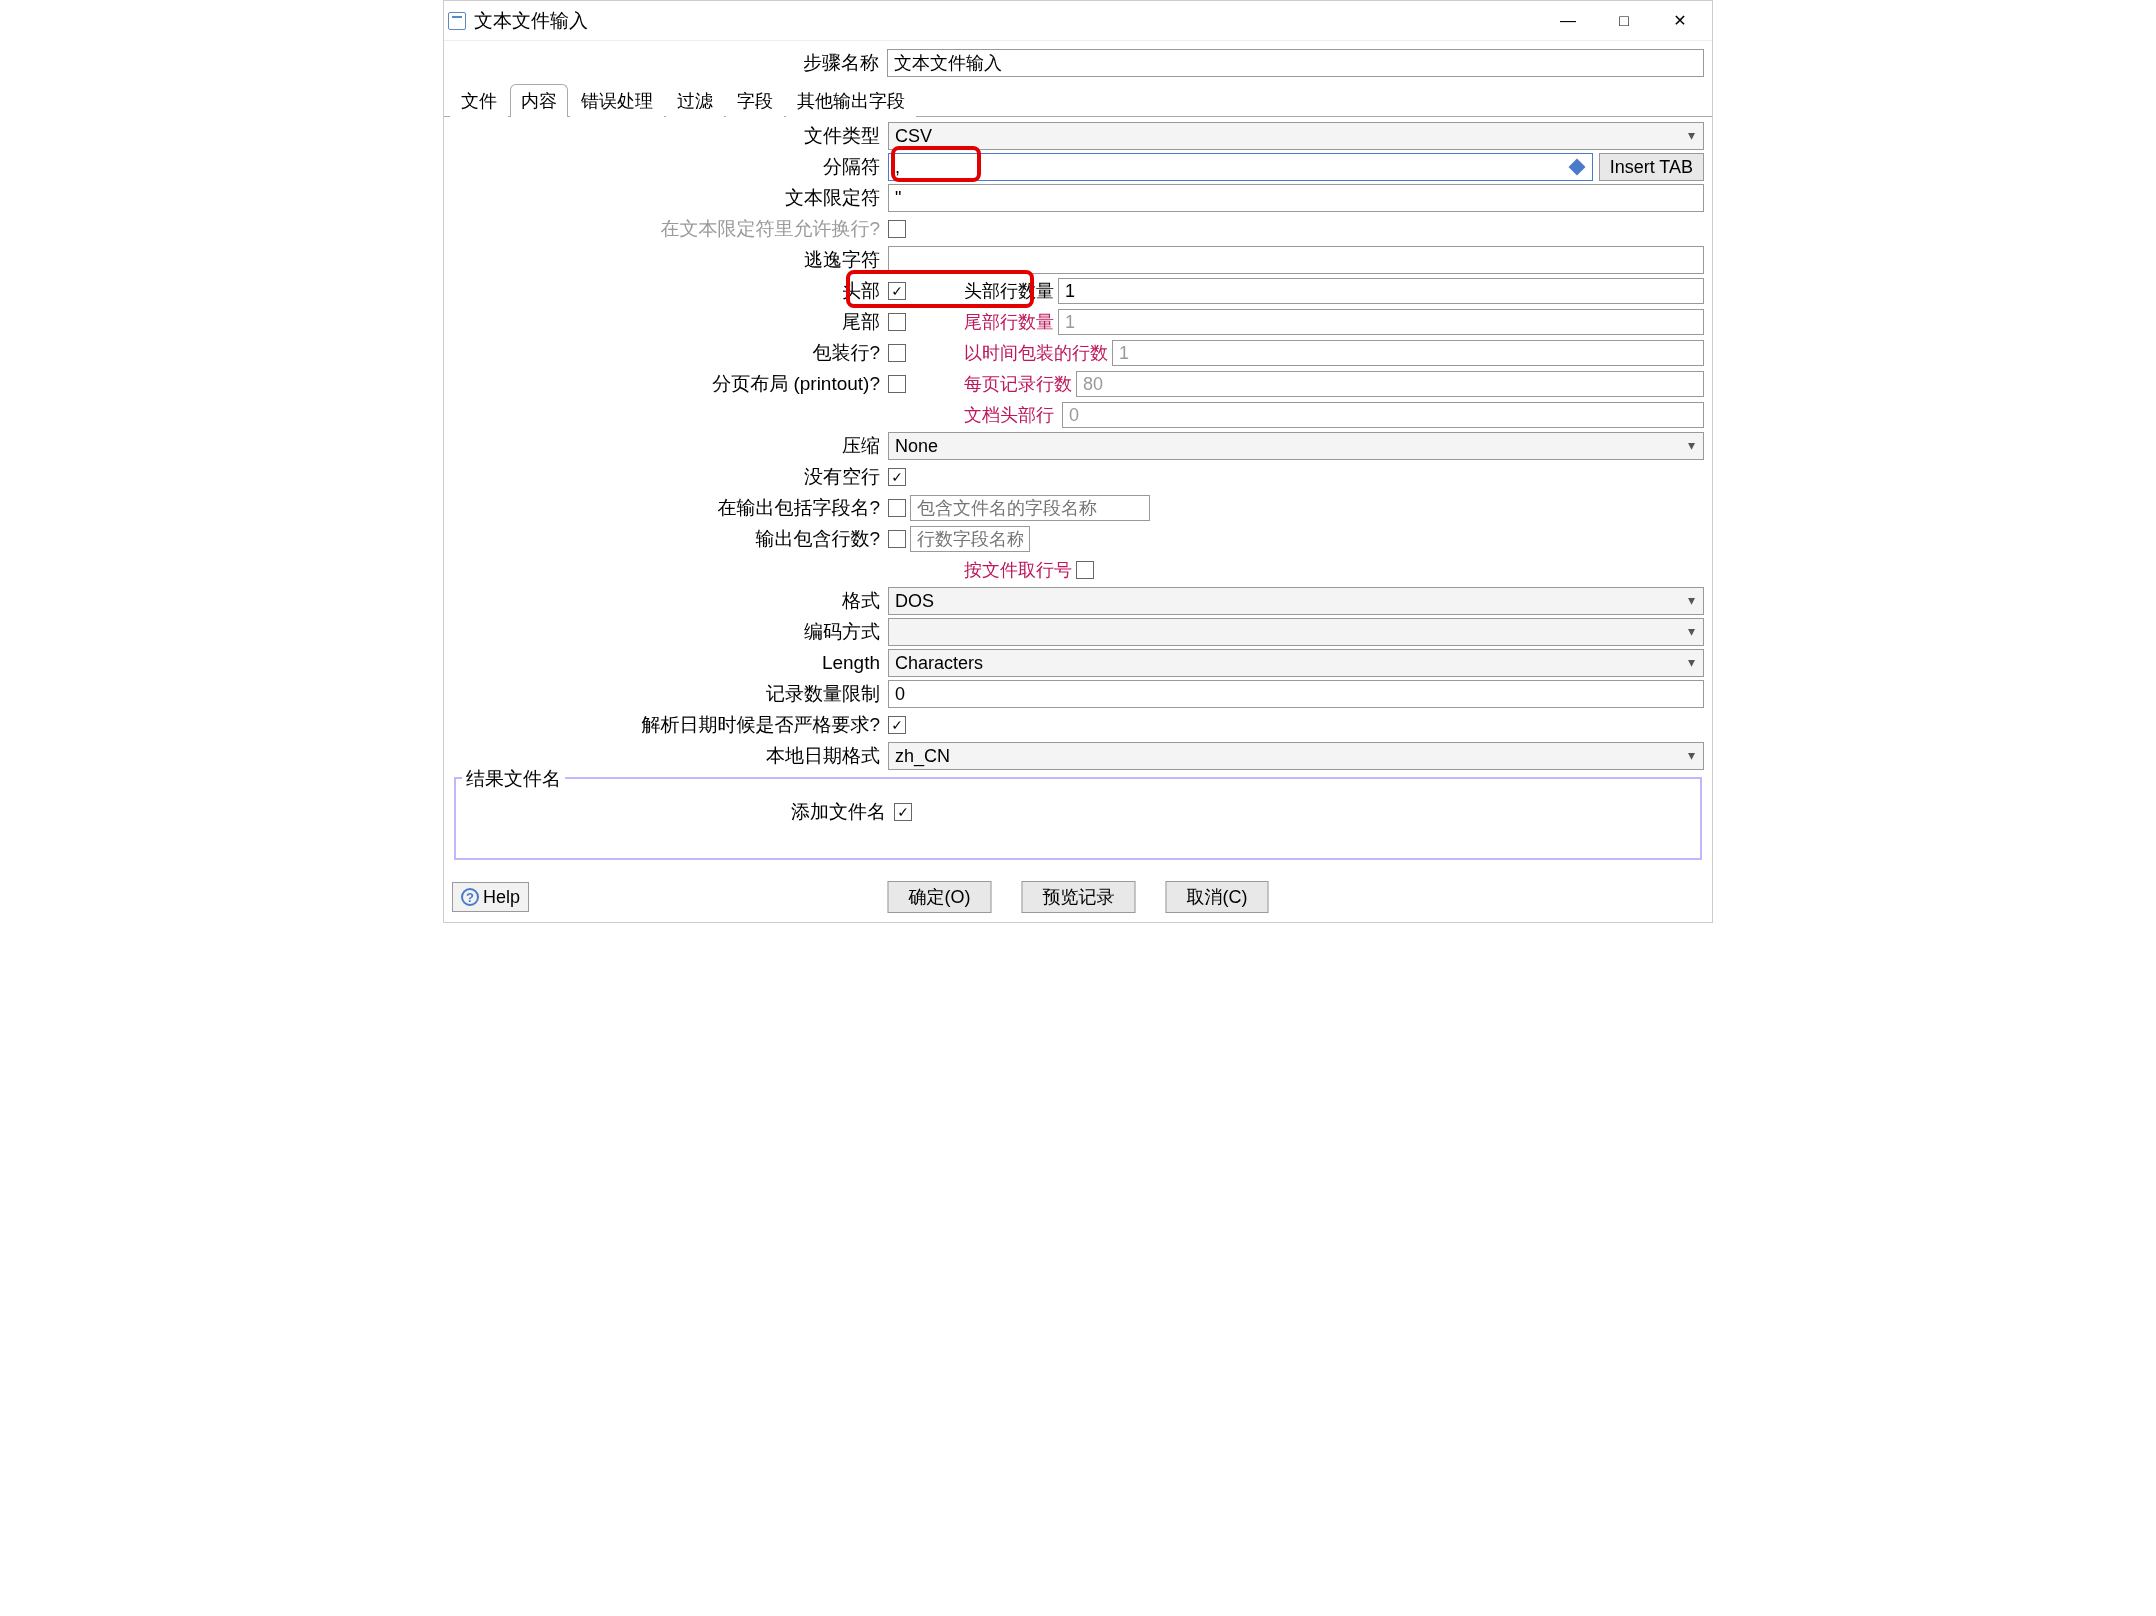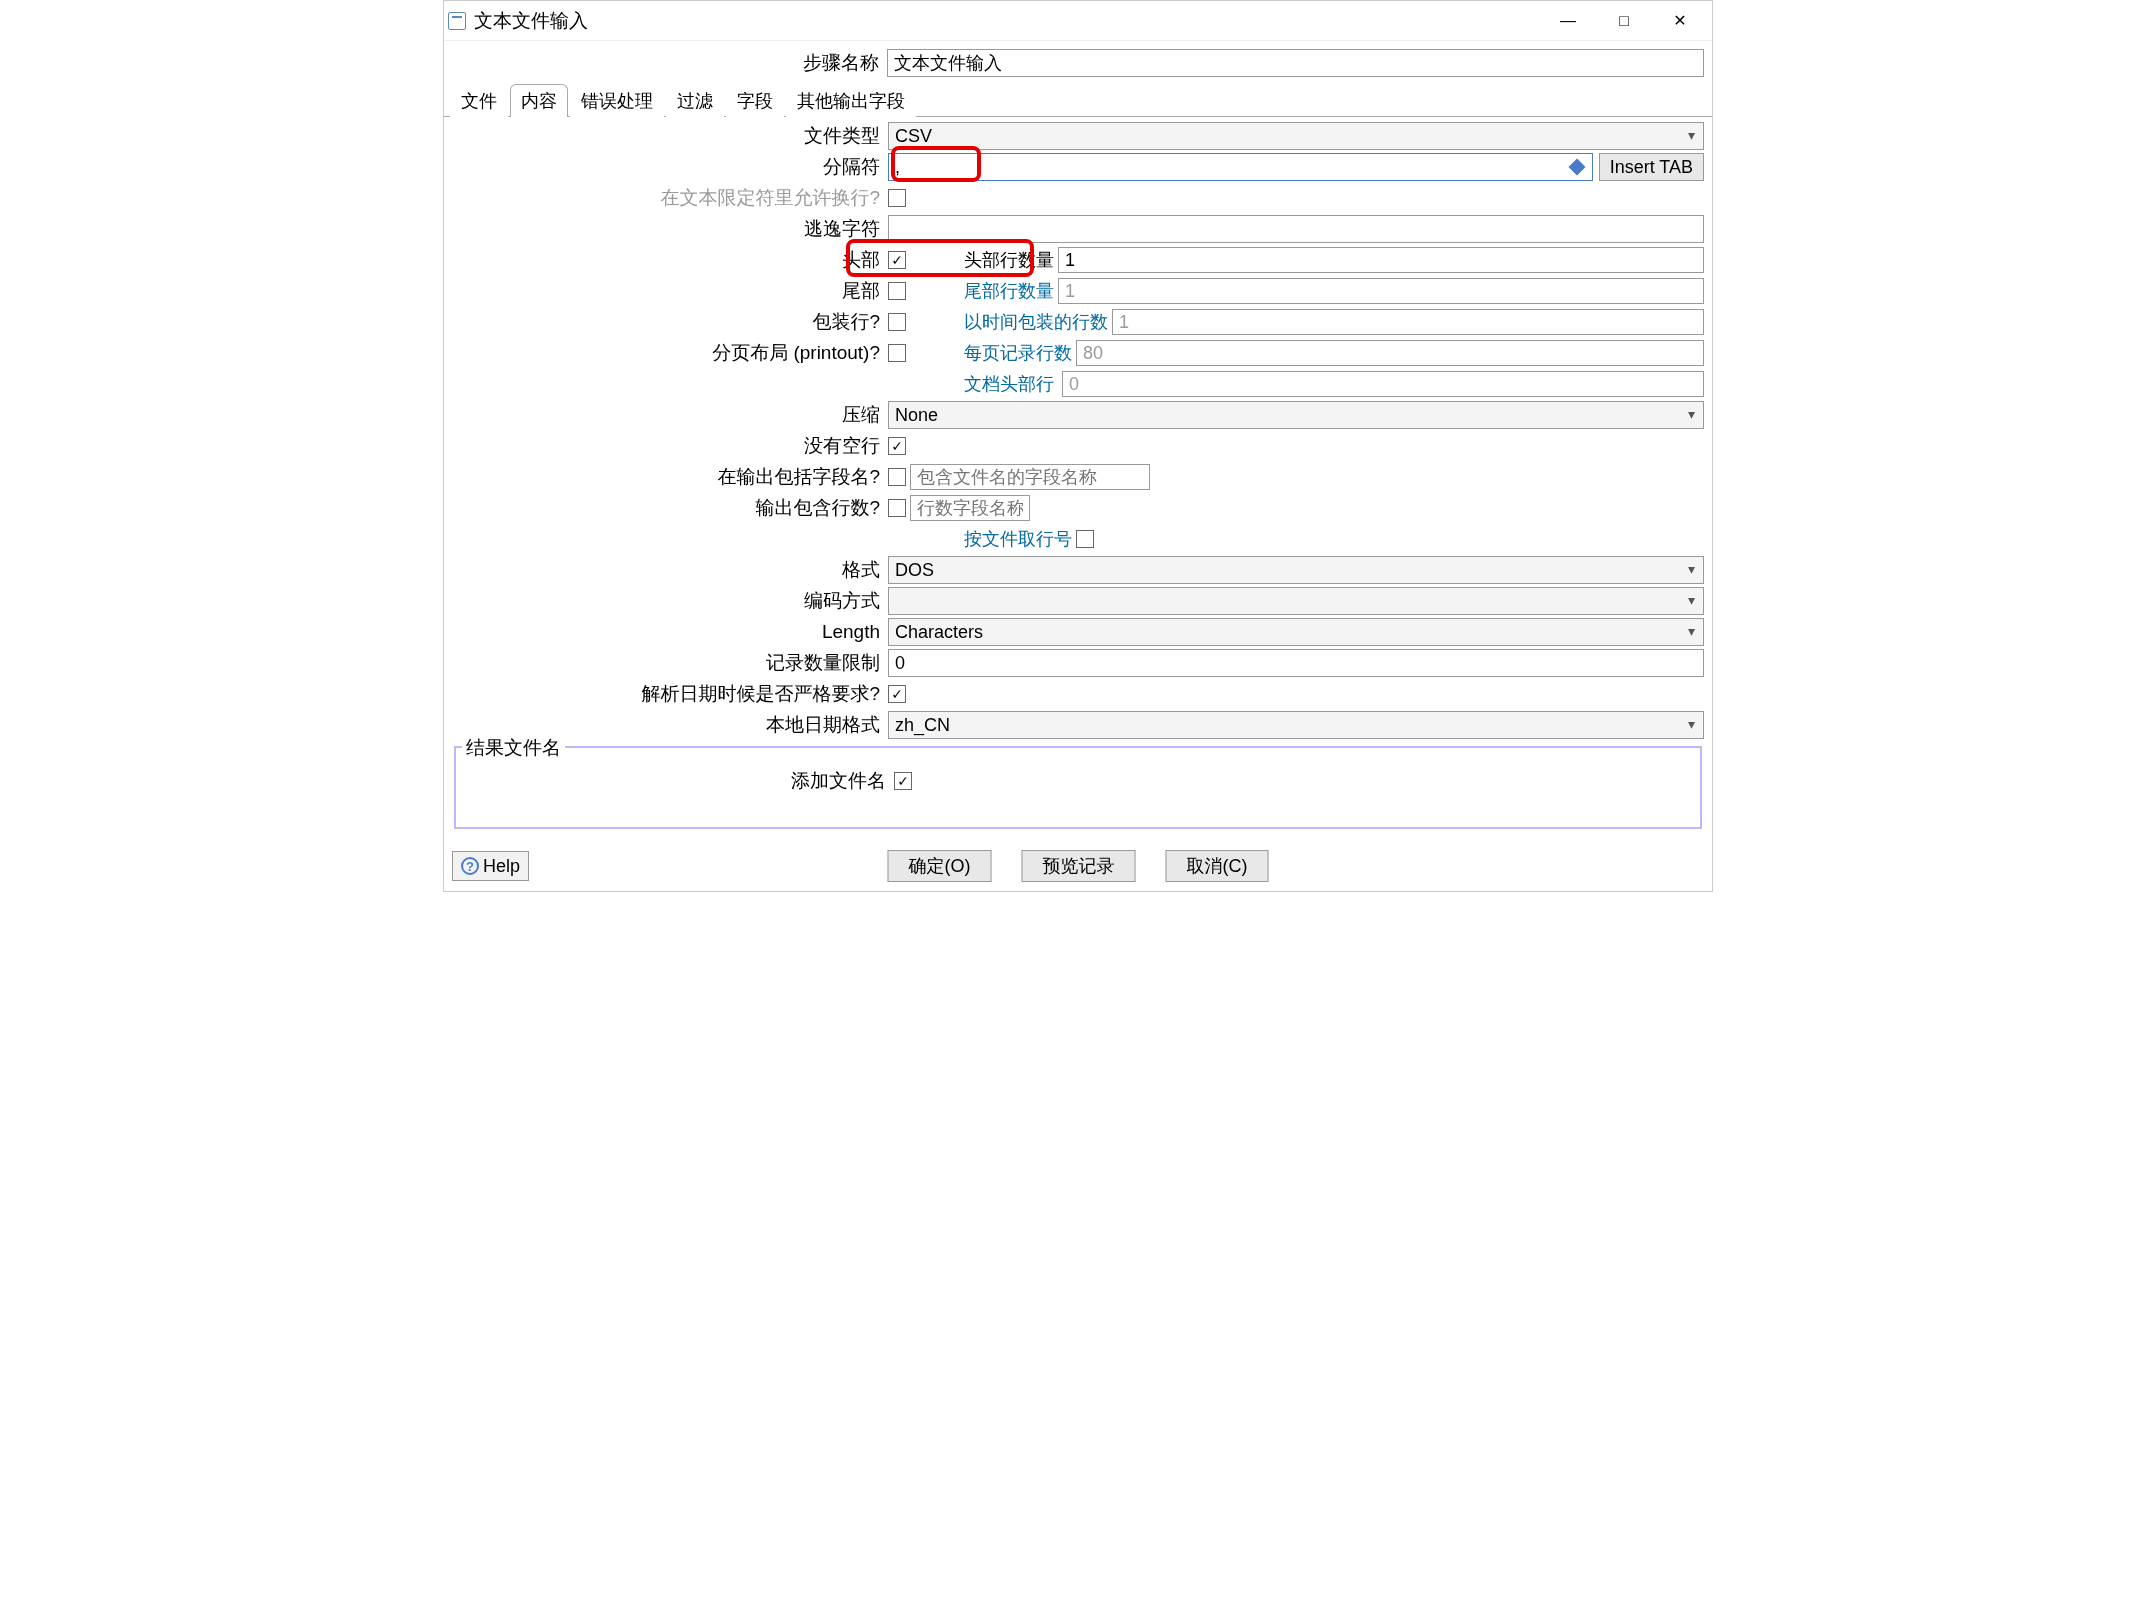--- a/index.html
+++ b/index.html
@@ -138,21 +138,21 @@
     background: #fff;
     flex: 0 0 auto;
   }
   .sublabel {
     padding-left: 6px;
     font-size: 18px;
     color: #000;
     white-space: nowrap;
     margin-left: 48px;
   }
-  .sublabel.disabled { color: #0369a1; }
+  .sublabel.disabled { color: #be185d; }
   .narrow-txt {
     width: 690px;
     height: 26px;
     border: 1px solid #999;
     padding: 0 6px;
     font-size: 18px;
   }
   .narrow-txt.fill { flex:1; width:auto; }
   .narrow-txt.disabled { color: #9a9a9a; }
   .btn {
@@ -298,20 +298,26 @@
     <div class="form-row" style="position:relative;">
       <div class="label">分隔符</div>
       <div class="sep-field-wrapper">
         <input class="sep-input" type="text" value="," style="">
         <span class="diamond" style="position:absolute; right:4px;"></span>
       </div>
       <div class="btn" style="margin-left:6px;">Insert TAB</div>
       <div class="red-box" style="left:439px; top:-6px; width:90px; height:36px;"></div>
     </div>
 
+    <div class="form-row">
+      <div class="label">文本限定符</div>
+      <div class="field">
+          <input class="txt" type="text" value="&quot;" style="">
+        </div>
+    </div>
 
     <div class="form-row">
       <div class="label disabled">在文本限定符里允许换行?</div>
       <div class="field">
           <span class="cb"></span>
         </div>
     </div>
 
     <div class="form-row">
       <div class="label">逃逸字符</div>

